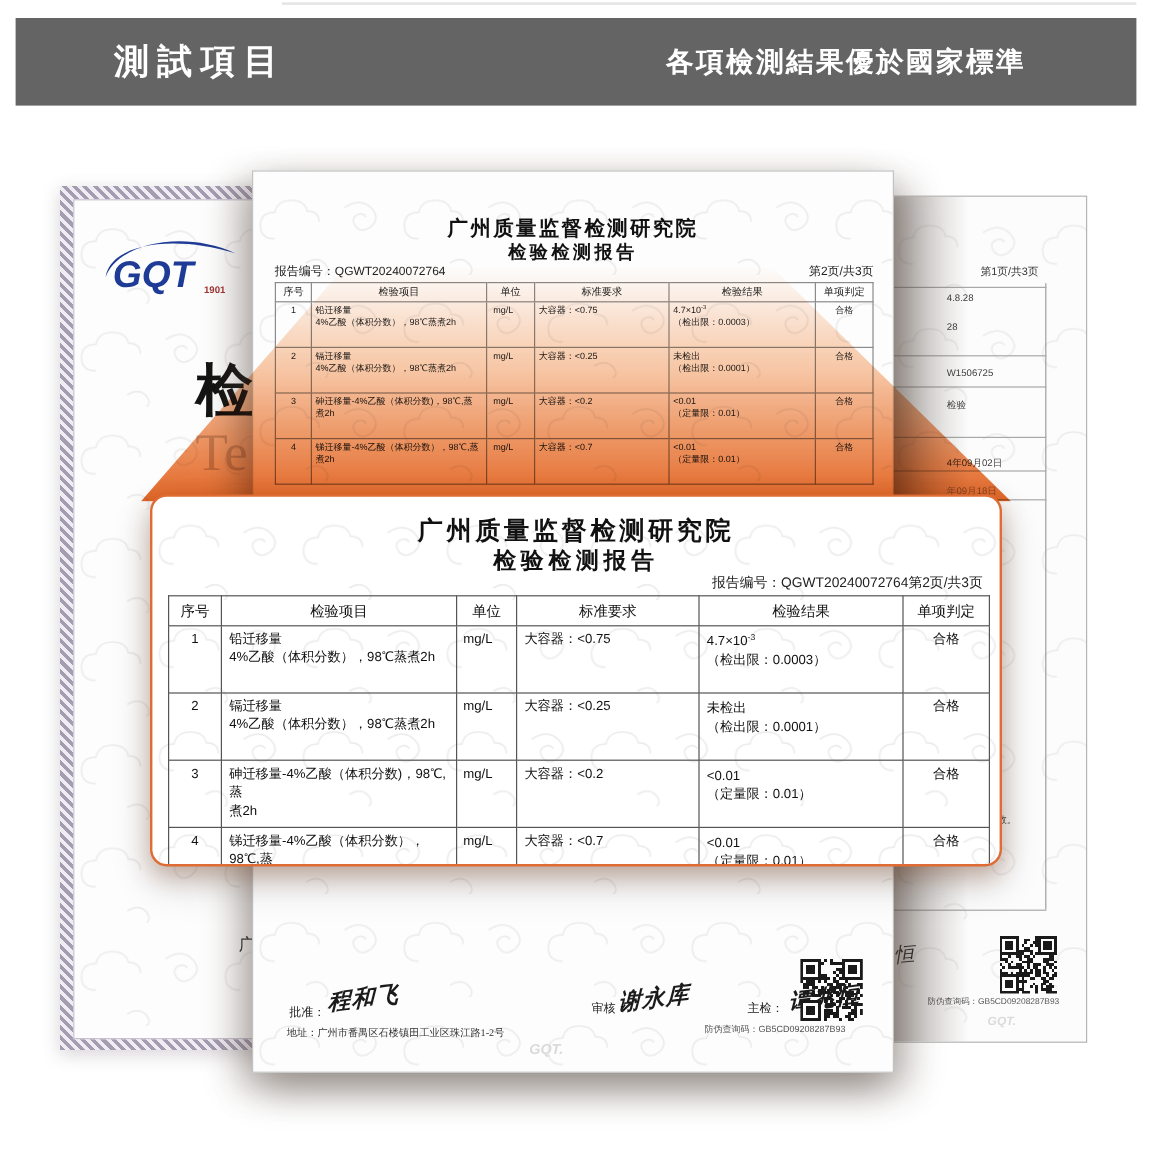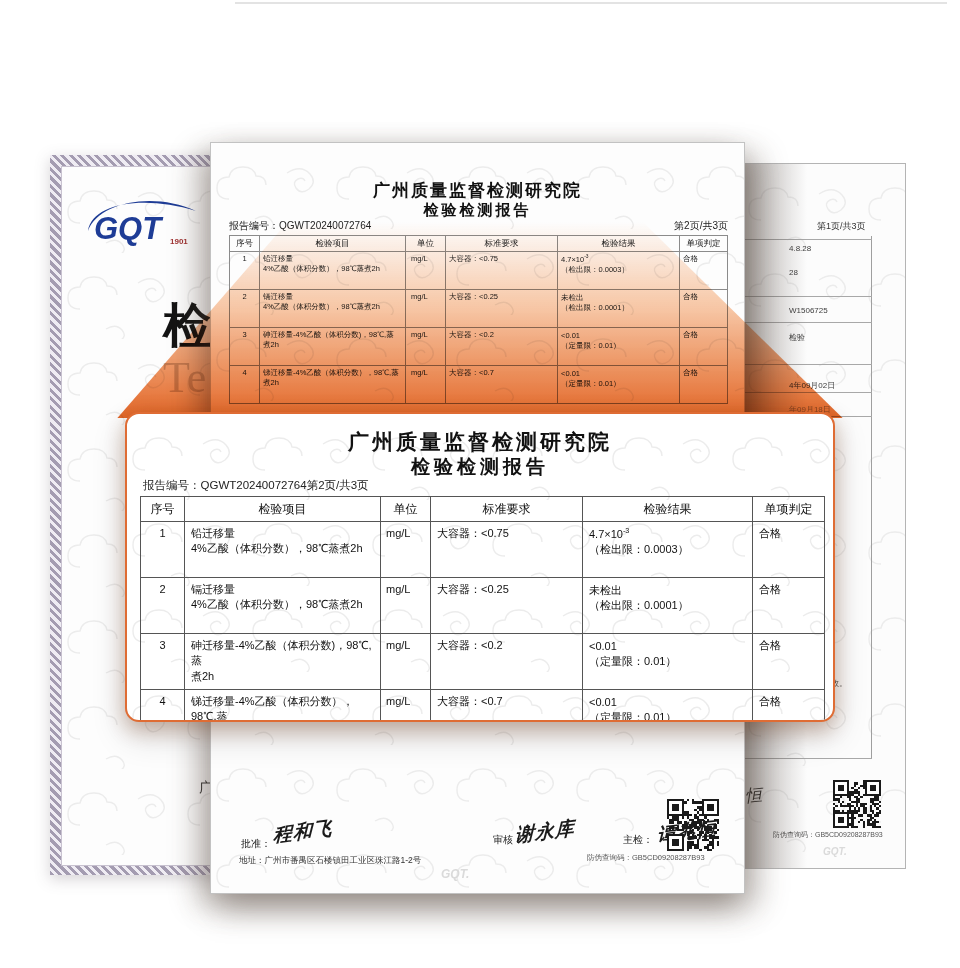--- a/index.html
+++ b/index.html
@@ -61,67 +61,71 @@
                   table-layout:fixed;}
   .cert-mid th{border:1px solid #8b8b8b;font-size:8.5px;font-weight:400;color:#222;height:15px;padding:0;}
   .cert-mid td{border:1px solid #8b8b8b;font-size:7.5px;color:#222;height:33px;vertical-align:top;
                padding:2px 3px;line-height:1.35;}
 
   
   .sig-label{position:absolute;font-size:10px;color:#222;}
   .sig{position:absolute;font-size:19px;color:#1b1b1b;font-family:"Liberation Serif",serif;
        font-style:italic;font-weight:700;transform:rotate(-7deg) skewX(-8deg);letter-spacing:1px;}
   .mid-anti{position:absolute;left:376px;top:710px;font-size:7.5px;color:#555;}
-  .mid-addr{position:absolute;left:28px;top:712px;font-size:8.5px;color:#333;}
+  .mid-addr{position:absolute;left:28px;top:712px;font-size:8.5px;color:#333;font-family:Liberation Serif, serif;}
   .mid-wm{position:absolute;left:230px;top:724px;font-size:12px;}
   .qr{position:absolute;}
   .qr svg{width:100%;height:100%;display:block;}
 
   
   .glow{position:absolute;left:110px;top:122px;width:740px;height:196px;z-index:3;
         clip-path:polygon(24% 0,72% 0,99% 100%,1% 100%);
         background:linear-gradient(to bottom,rgba(247,186,138,0) 0%,rgba(242,143,74,.50) 45%,rgba(228,98,31,.96) 100%);
         mix-blend-mode:multiply;pointer-events:none;}
 
   
   .card{position:absolute;left:125px;top:312px;width:710px;height:310px;z-index:4;
         background:#fff;border:2px solid #df6c34;border-radius:14px;box-sizing:border-box;
         box-shadow:0 8px 20px rgba(120,50,10,.30),0 14px 34px rgba(0,0,0,.16);overflow:hidden;}
   .card .org-title.a{position:absolute;left:0;right:0;top:14px;font-size:21px;letter-spacing:3px;}
   .card .org-title.b{position:absolute;left:0;right:0;top:40px;font-size:19px;letter-spacing:4px;}
   .card .meta{position:absolute;left:16px;right:14px;top:64px;font-size:11.5px;color:#222;
-              display:flex;justify-content:flex-start;}
+              display:flex;justify-content:flex-end;}
   .card table{position:absolute;left:13px;top:82px;width:684px;border-collapse:collapse;table-layout:fixed;}
   .card th{border:1px solid #555;font-size:12px;font-weight:400;color:#111;height:24px;padding:0;}
   .card td{border:1px solid #555;font-size:11px;color:#111;height:47px;vertical-align:top;
            padding:4px 6px;line-height:1.4;}
 
   td.c-no{text-align:center;}
   td.c-unit{text-align:left;padding-left:5px;}
-  td.c-verdict{}
+  td.c-verdict{text-align:center;}
   sup{font-size:.65em;}
 </style>
 </head>
 <body>
 
 <svg width="0" height="0" style="position:absolute">
   <defs>
     <pattern id="cloudpat" patternUnits="userSpaceOnUse" width="120" height="86">
       <g fill="none" stroke="#ececec" stroke-width="1.4">
         <path d="M18 56 q-12 0 -12 -11 q0 -11 12 -11 q2 -10 14 -10 q11 0 13 9 q10 0 10 9"></path>
         <path d="M76 30 q14 -9 23 1 q7 8 -1 15 q-8 6 -13 -1 q-4 -6 2 -9 q5 -2 7 2"></path>
         <path d="M44 76 q10 -6 16 1 q5 6 -1 10"></path>
       </g>
     </pattern>
   </defs>
 </svg>
 
 <div class="page">
   <div class="hairline"></div>
 
+  <div class="banner">
+    <span class="t1">測試項目</span>
+    <span class="t2">各項檢測結果優於國家標準</span>
+  </div>
 
   <div class="stage">
 
     <div class="cert-left">
       <div class="paper">
         <svg class="cloudbg">
             <rect width="100%" height="100%" fill="url(#cloudpat)"></rect>
           </svg>
         <svg style="position:absolute;left:20px;top:26px" width="120" height="56" viewBox="0 0 120 56">
           <path d="M6 38 C10 10 62 2 114 18 C70 -2 16 10 6 38 Z" fill="#1e3c96"></path>

